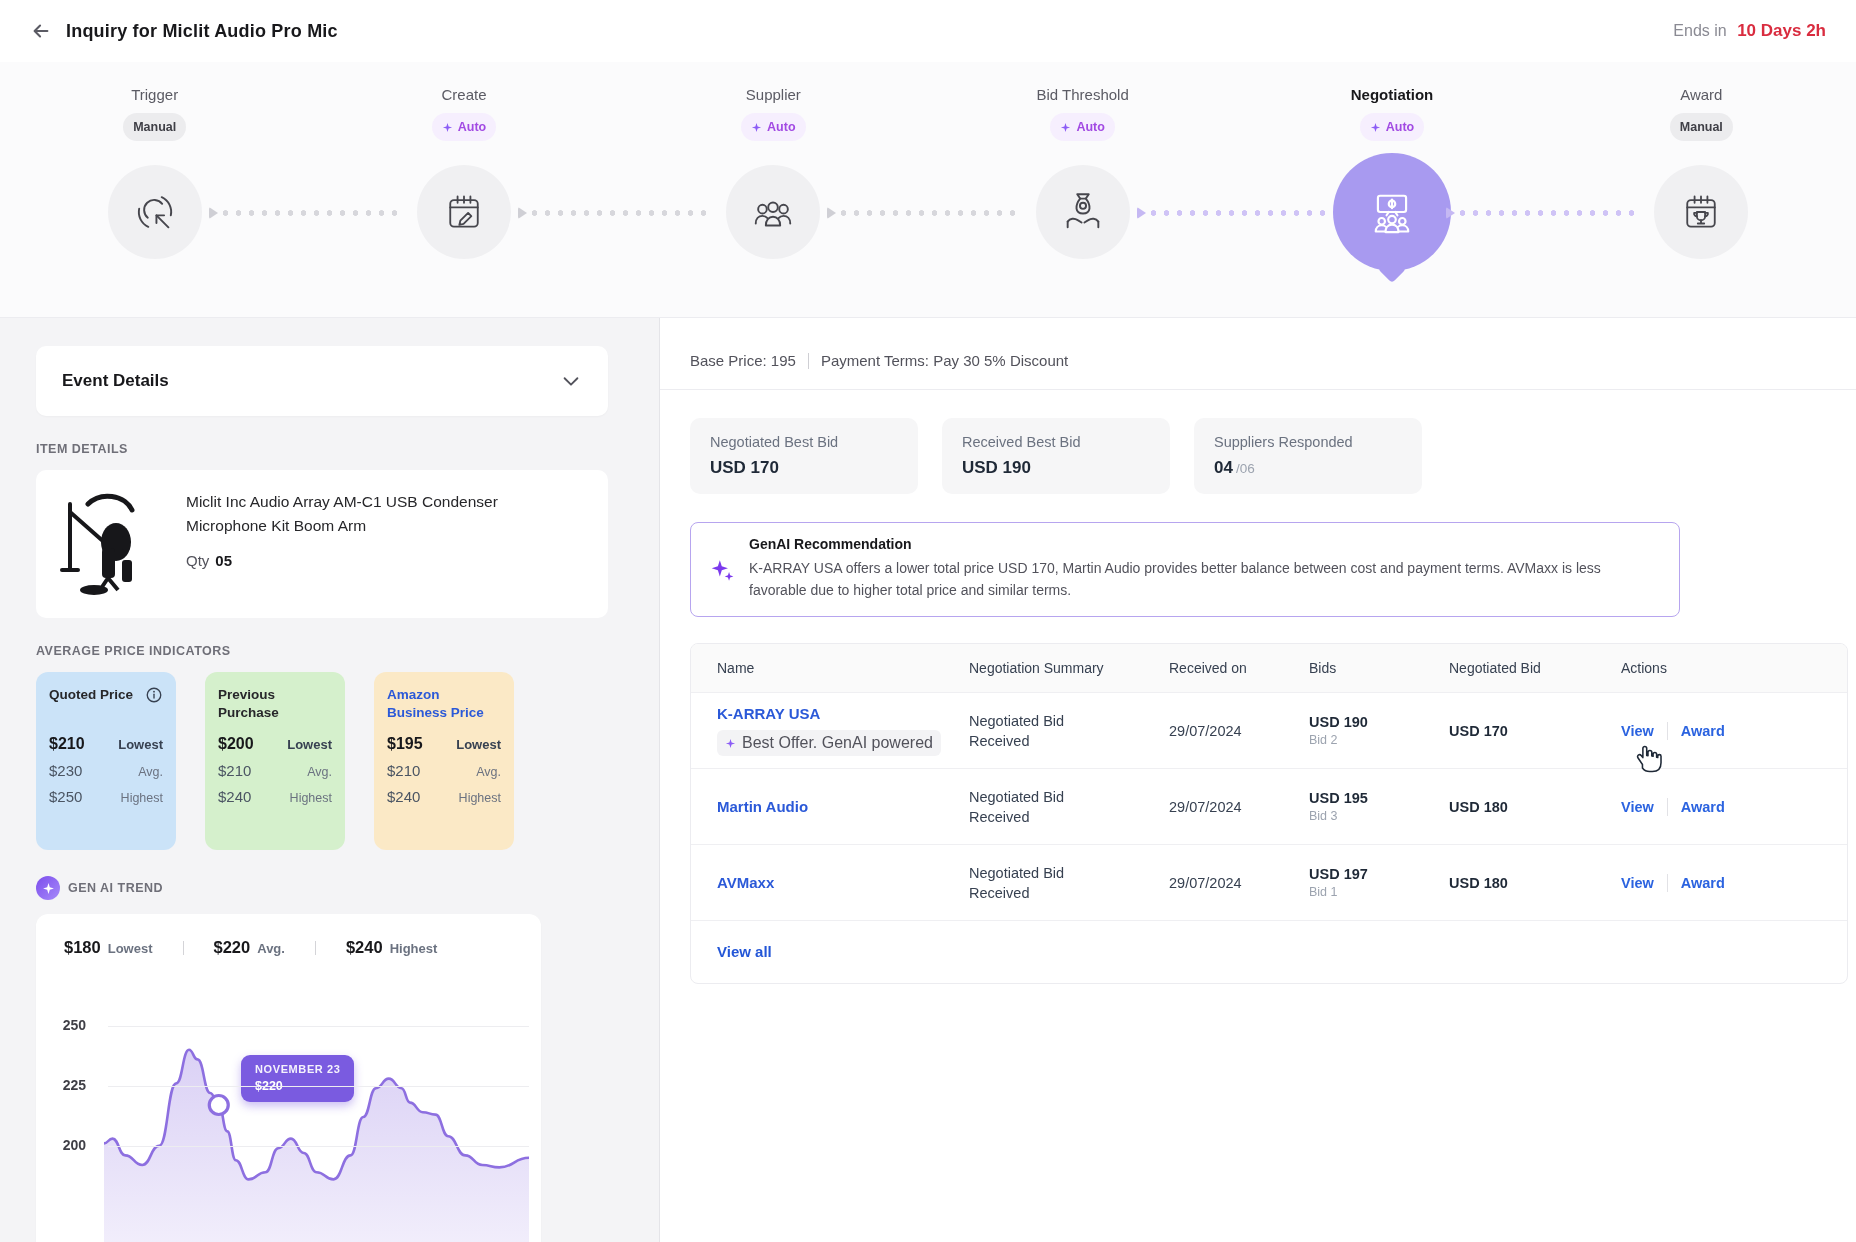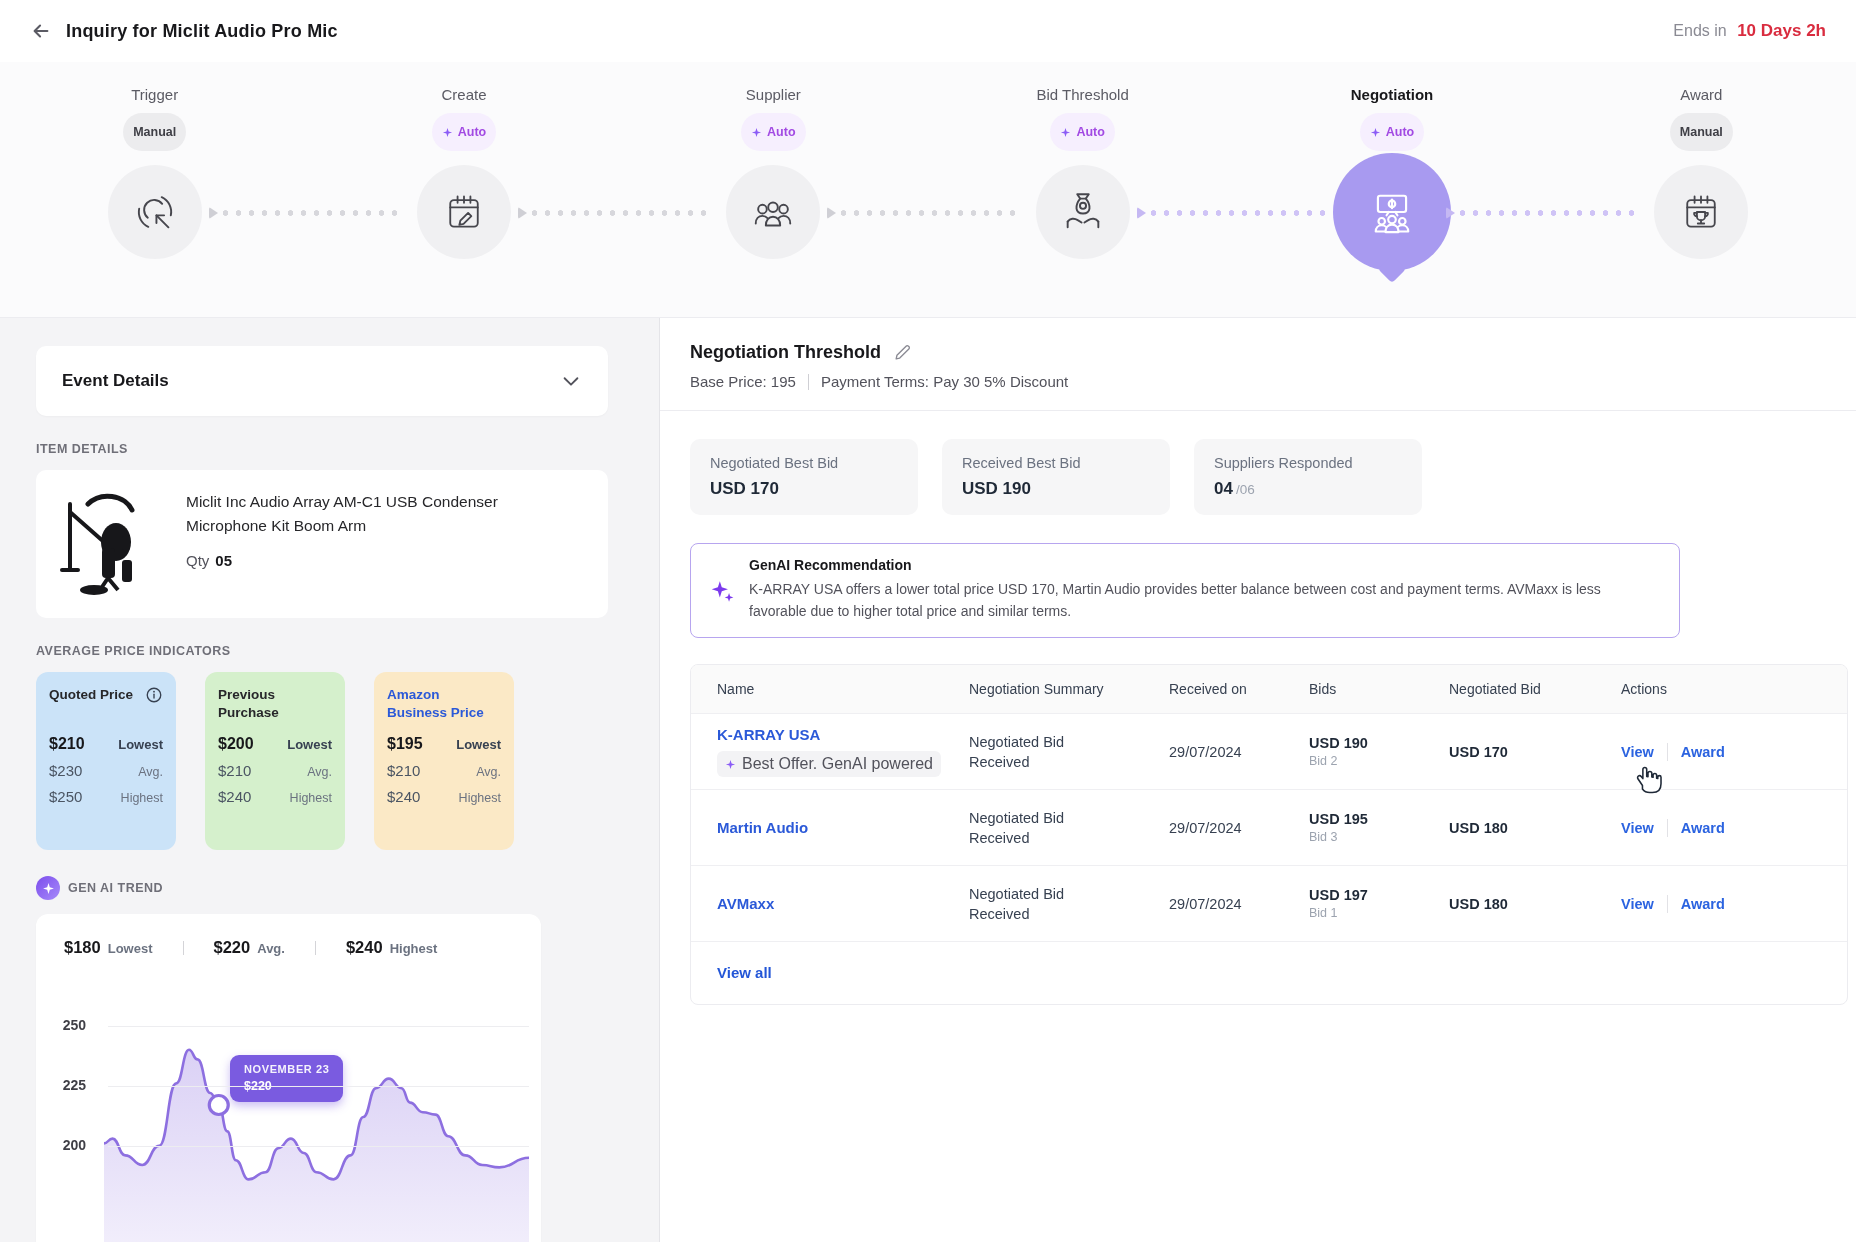--- a/index.html
+++ b/index.html
@@ -13,21 +13,21 @@
   .hdr-title { font-size:18px; font-weight:bold; letter-spacing:.2px; }
   .hdr-right { font-size:16px; color:#8a8a93; }
   .hdr-right b { color:#d92c3f; font-size:17px; margin-left:6px; }
   .icon-btn { background:none; border:none; cursor:pointer; display:flex; align-items:center; }
 
   
   .stepper { height:256px; flex:0 0 256px; background:#fbfbfc; border-bottom:1px solid #ececf0; display:flex; padding-top:24px; }
   .step { flex:1; position:relative; display:flex; flex-direction:column; align-items:center; }
   .step-label { font-size:15px; color:#5b5b64; margin-bottom:7px; height:20px; }
   .step.active .step-label { color:#18181b; font-weight:bold; }
-  .badge { display:inline-flex; align-items:center; gap:5px; font-size:12.5px; border-radius:999px; padding:3px 10px; height:38px; }
+  .badge { display:inline-flex; align-items:center; gap:5px; font-size:12.5px; border-radius:999px; padding:3px 10px; height:28px; }
   .badge.manual { background:#ececee; color:#3f3f46; font-weight:bold; }
   .badge.auto { background:#f6effe; color:#a24ae3; font-weight:bold; }
   .labels { height:66px; display:flex; flex-direction:column; align-items:center; }
   .circle-row { height:120px; display:flex; align-items:center; }
   .circle { width:94px; height:94px; border-radius:50%; background:#f0f0f2; display:flex; align-items:center; justify-content:center; }
   .step.active .circle { width:118px; height:118px; background:#a89af0; position:relative; }
   .step.active .circle::after { content:""; position:absolute; bottom:-8px; left:50%; width:20px; height:20px; background:#a89af0; transform:translateX(-50%) rotate(45deg); border-radius:4px; }
   .step:not(:last-child) .connector { position:absolute; top:124px; left:calc(50% + 64px); width:calc(100% - 128px); height:6px;
     background-image:radial-gradient(circle, #d7d7dc 2.6px, transparent 3px); background-size:13px 6px; background-repeat:repeat-x; background-position:left center; }
   .step:not(:last-child) .connector::before { content:""; position:absolute; left:-10px; top:-3px; border-left:9px solid #cfcfd5; border-top:6px solid transparent; border-bottom:6px solid transparent; border-radius:2px; }
@@ -394,42 +394,36 @@
             <defs>
               <linearGradient id="areaGrad" x1="0" y1="0" x2="0" y2="1">
                 <stop offset="0" stop-color="#8d6fe0" stop-opacity="0.32"></stop>
                 <stop offset="1" stop-color="#8d6fe0" stop-opacity="0.04"></stop>
               </linearGradient>
             </defs>
             <path id="area-path" fill="url(#areaGrad)" d="M0,122.39999999999999 C4.25,122.39999999999999 4.25,117.6 8.5,117.6 C14.875,117.6 14.875,134.4 21.25,134.4 C29.75,134.4 29.75,144 38.25,144 C46.75,144 46.75,124.8 55.25,124.8 C63.75,124.8 63.75,62.4 72.25,62.4 C78.625,62.4 78.625,28.799999999999997 85,28.799999999999997 C89.25,28.799999999999997 89.25,38.4 93.5,38.4 C99.875,38.4 99.875,72 106.25,72 C110.5,72 110.5,84 114.75000000000001,84 C119,84 119,110.39999999999999 123.24999999999999,110.39999999999999 C127.5,110.39999999999999 127.5,139.2 131.75,139.2 C138.125,139.2 138.125,158.4 144.5,158.4 C153,158.4 153,151.2 161.5,151.2 C167.875,151.2 167.875,127.19999999999999 174.25,127.19999999999999 C180.625,127.19999999999999 180.625,117.6 187,117.6 C193.375,117.6 193.375,132 199.75,132 C206.125,132 206.125,151.2 212.5,151.2 C221,151.2 221,158.4 229.50000000000003,158.4 C238,158.4 238,134.4 246.49999999999997,134.4 C252.875,134.4 252.875,96 259.25,96 C265.625,96 265.625,67.2 272,67.2 C278.375,67.2 278.375,57.599999999999994 284.75,57.599999999999994 C291.125,57.599999999999994 291.125,67.2 297.5,67.2 C301.75,67.2 301.75,81.6 306,81.6 C312.375,81.6 312.375,91.2 318.75,91.2 C325.125,91.2 325.125,93.6 331.5,93.6 C337.875,93.6 337.875,115.19999999999999 344.25,115.19999999999999 C352.75,115.19999999999999 352.75,134.4 361.25,134.4 C369.75,134.4 369.75,144 378.25,144 C386.75,144 386.75,146.4 395.25,146.4 C410.125,146.4 410.125,136.79999999999998 425,136.79999999999998 L425,300 L0,300 Z"></path>
             <path id="line-path" fill="none" stroke="#8d6fe0" stroke-width="2.6" stroke-linejoin="round" d="M0,122.39999999999999 C4.25,122.39999999999999 4.25,117.6 8.5,117.6 C14.875,117.6 14.875,134.4 21.25,134.4 C29.75,134.4 29.75,144 38.25,144 C46.75,144 46.75,124.8 55.25,124.8 C63.75,124.8 63.75,62.4 72.25,62.4 C78.625,62.4 78.625,28.799999999999997 85,28.799999999999997 C89.25,28.799999999999997 89.25,38.4 93.5,38.4 C99.875,38.4 99.875,72 106.25,72 C110.5,72 110.5,84 114.75000000000001,84 C119,84 119,110.39999999999999 123.24999999999999,110.39999999999999 C127.5,110.39999999999999 127.5,139.2 131.75,139.2 C138.125,139.2 138.125,158.4 144.5,158.4 C153,158.4 153,151.2 161.5,151.2 C167.875,151.2 167.875,127.19999999999999 174.25,127.19999999999999 C180.625,127.19999999999999 180.625,117.6 187,117.6 C193.375,117.6 193.375,132 199.75,132 C206.125,132 206.125,151.2 212.5,151.2 C221,151.2 221,158.4 229.50000000000003,158.4 C238,158.4 238,134.4 246.49999999999997,134.4 C252.875,134.4 252.875,96 259.25,96 C265.625,96 265.625,67.2 272,67.2 C278.375,67.2 278.375,57.599999999999994 284.75,57.599999999999994 C291.125,57.599999999999994 291.125,67.2 297.5,67.2 C301.75,67.2 301.75,81.6 306,81.6 C312.375,81.6 312.375,91.2 318.75,91.2 C325.125,91.2 325.125,93.6 331.5,93.6 C337.875,93.6 337.875,115.19999999999999 344.25,115.19999999999999 C352.75,115.19999999999999 352.75,134.4 361.25,134.4 C369.75,134.4 369.75,144 378.25,144 C386.75,144 386.75,146.4 395.25,146.4 C410.125,146.4 410.125,136.79999999999998 425,136.79999999999998"></path>
             <circle id="marker-dot" r="9.5" fill="#fff" stroke="#8d6fe0" stroke-width="3.2" cx="114.75000000000001" cy="84"></circle>
           </svg>
-          <div class="tooltip" id="chart-tooltip" style="left: 194px; top: 34px;">
+          <div class="tooltip" id="chart-tooltip" style="left: 205px; top: 34px;">
             <div class="tl1">NOVEMBER 23</div>
             <div class="tl2">$220</div>
           </div>
         <div class="gridline" style="top: 4.8px;"></div>
             <span class="ytick" style="top: -4.2px;">250</span>
             <div class="gridline" style="top: 64.8px;"></div>
             <span class="ytick" style="top: 55.8px;">225</span>
             <div class="gridline" style="top: 124.8px;"></div>
             <span class="ytick" style="top: 115.8px;">200</span>
           </div>
       </div>
     </div>
 
     <div class="right">
 
-      <div class="nt-title-row">
-        <span class="nt-title">Negotiation Threshold</span>
-        <svg width="19" height="19" viewBox="0 0 24 24">
-            <path d="M4 20l1-4.5L16.5 4a2.1 2.1 0 0 1 3 0l.5.5a2.1 2.1 0 0 1 0 3L8.5 19z" stroke="#8a8a93" stroke-width="1.7" fill="none" stroke-linecap="round" stroke-linejoin="round"></path>
-          </svg>
-      </div>
       <div class="nt-sub">
         <span>Base Price: 195</span>
         <span class="vbar"></span>
         <span>Payment Terms: Pay 30 5% Discount</span>
       </div>
       <div class="hrule"></div>
 
       <div class="stats-row">
         <div class="scard">
           <div class="lbl">Negotiated Best Bid</div>

